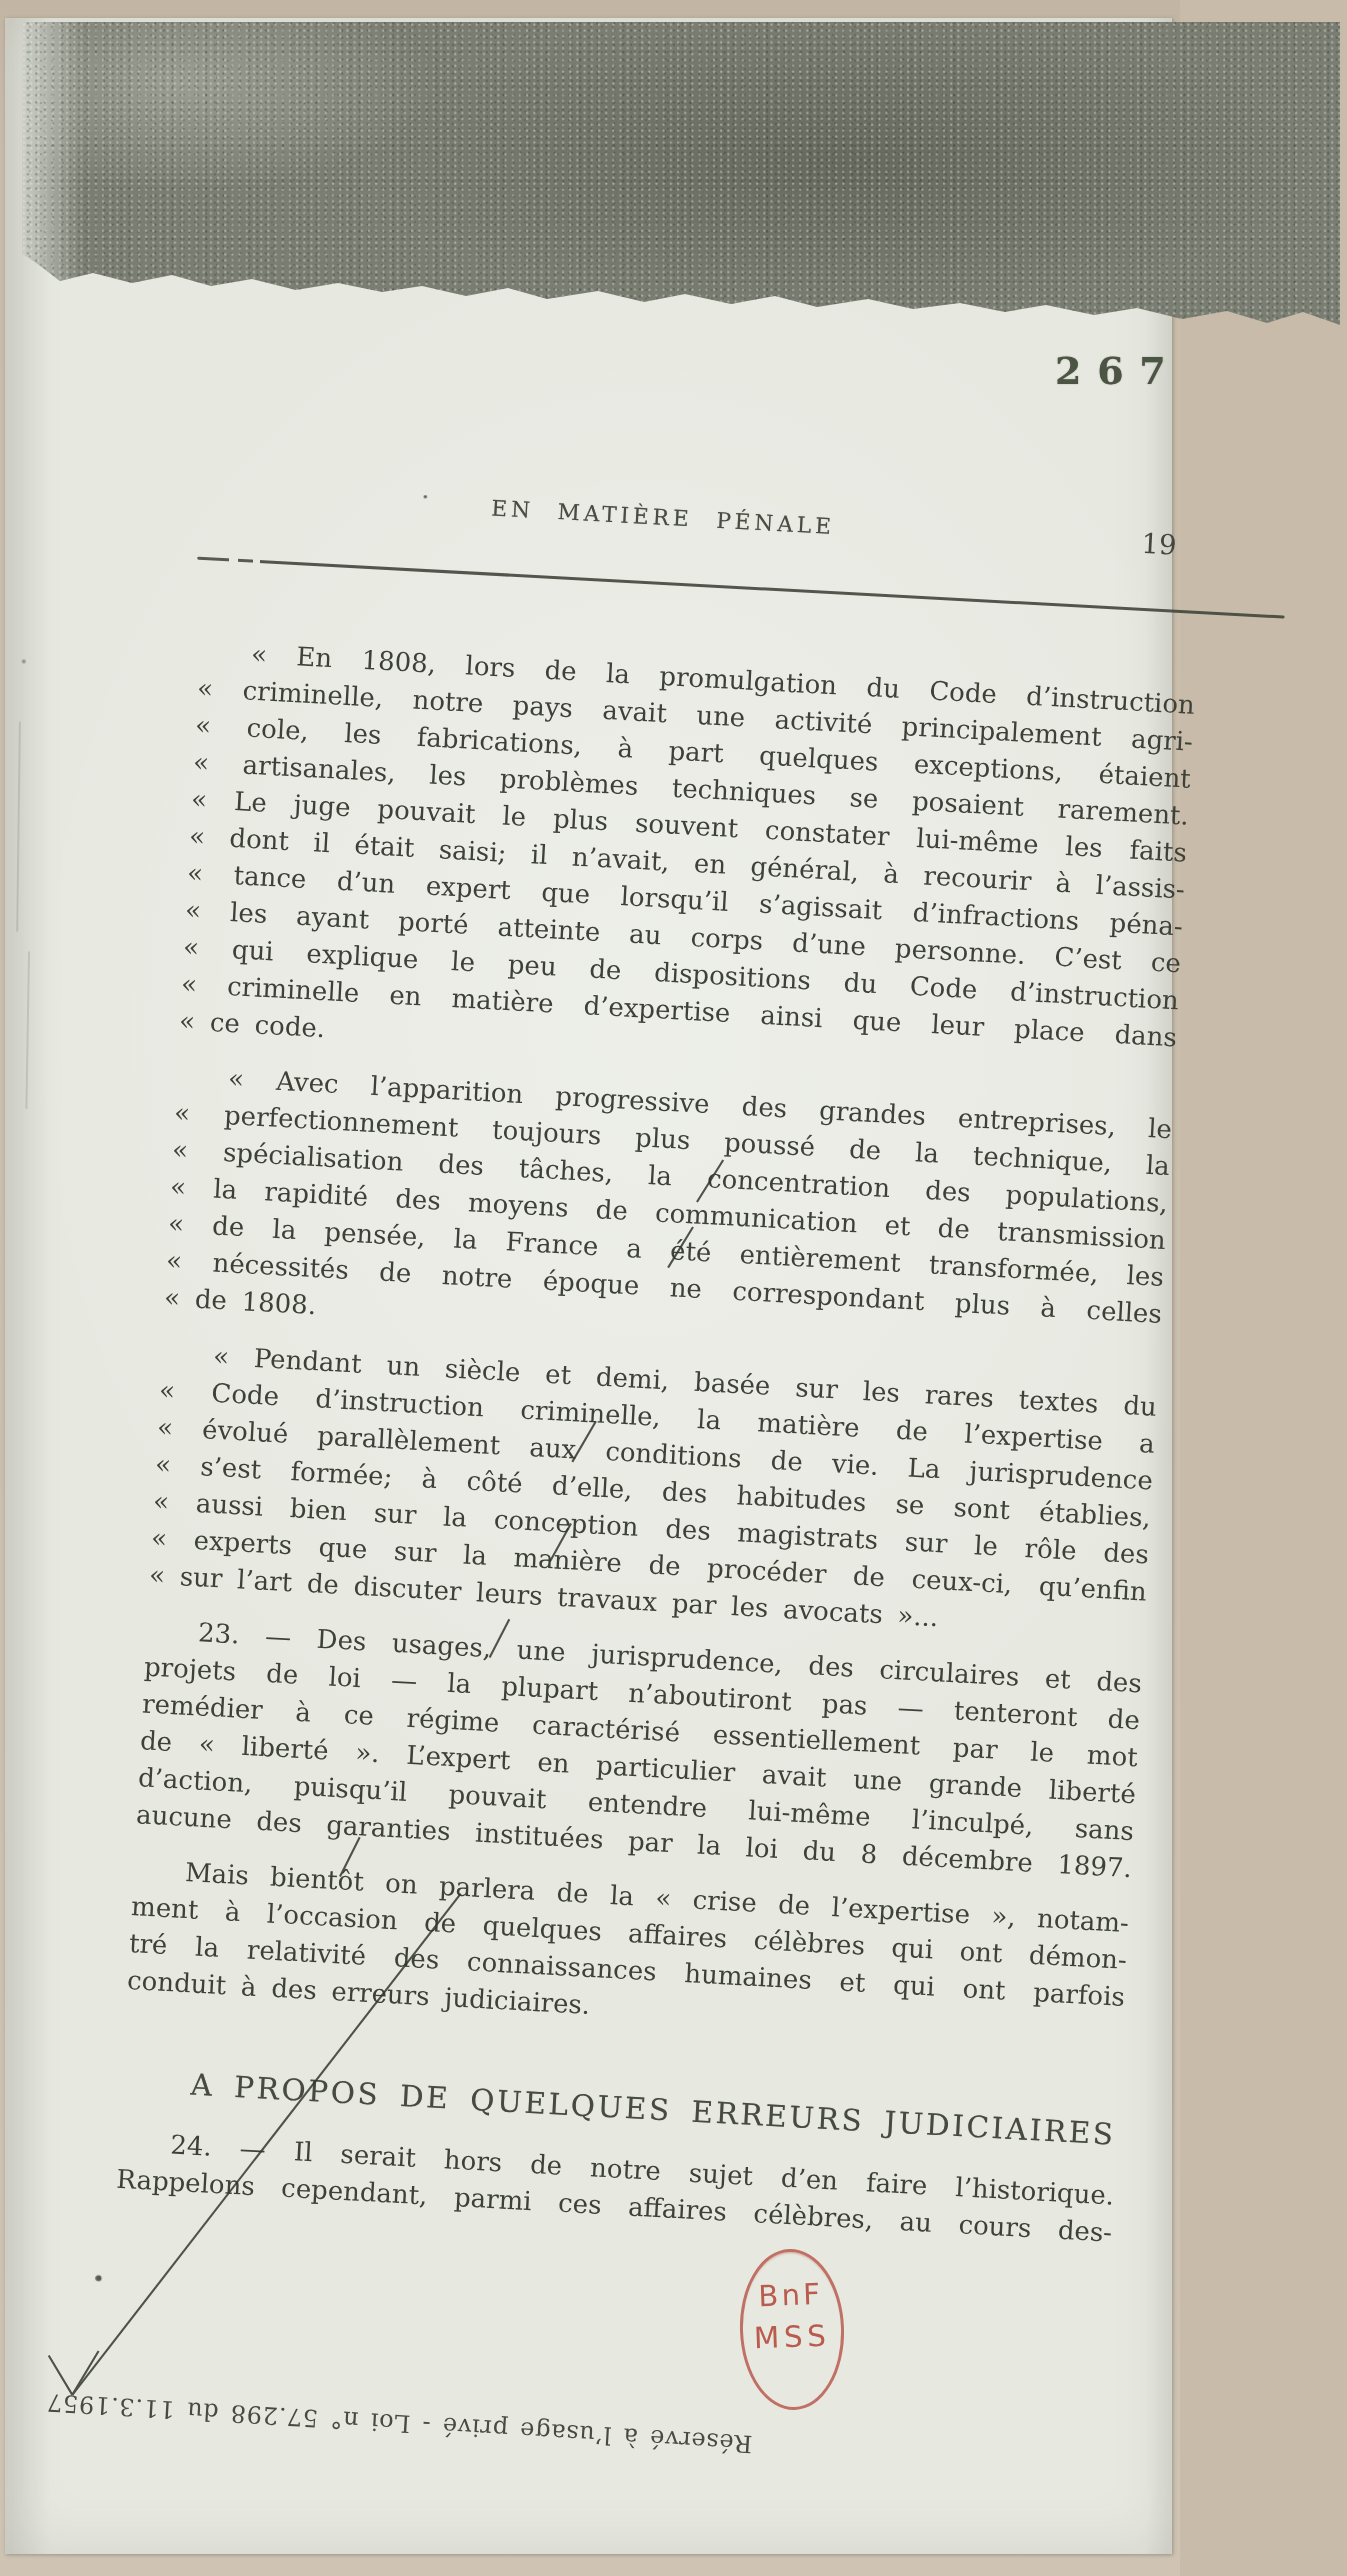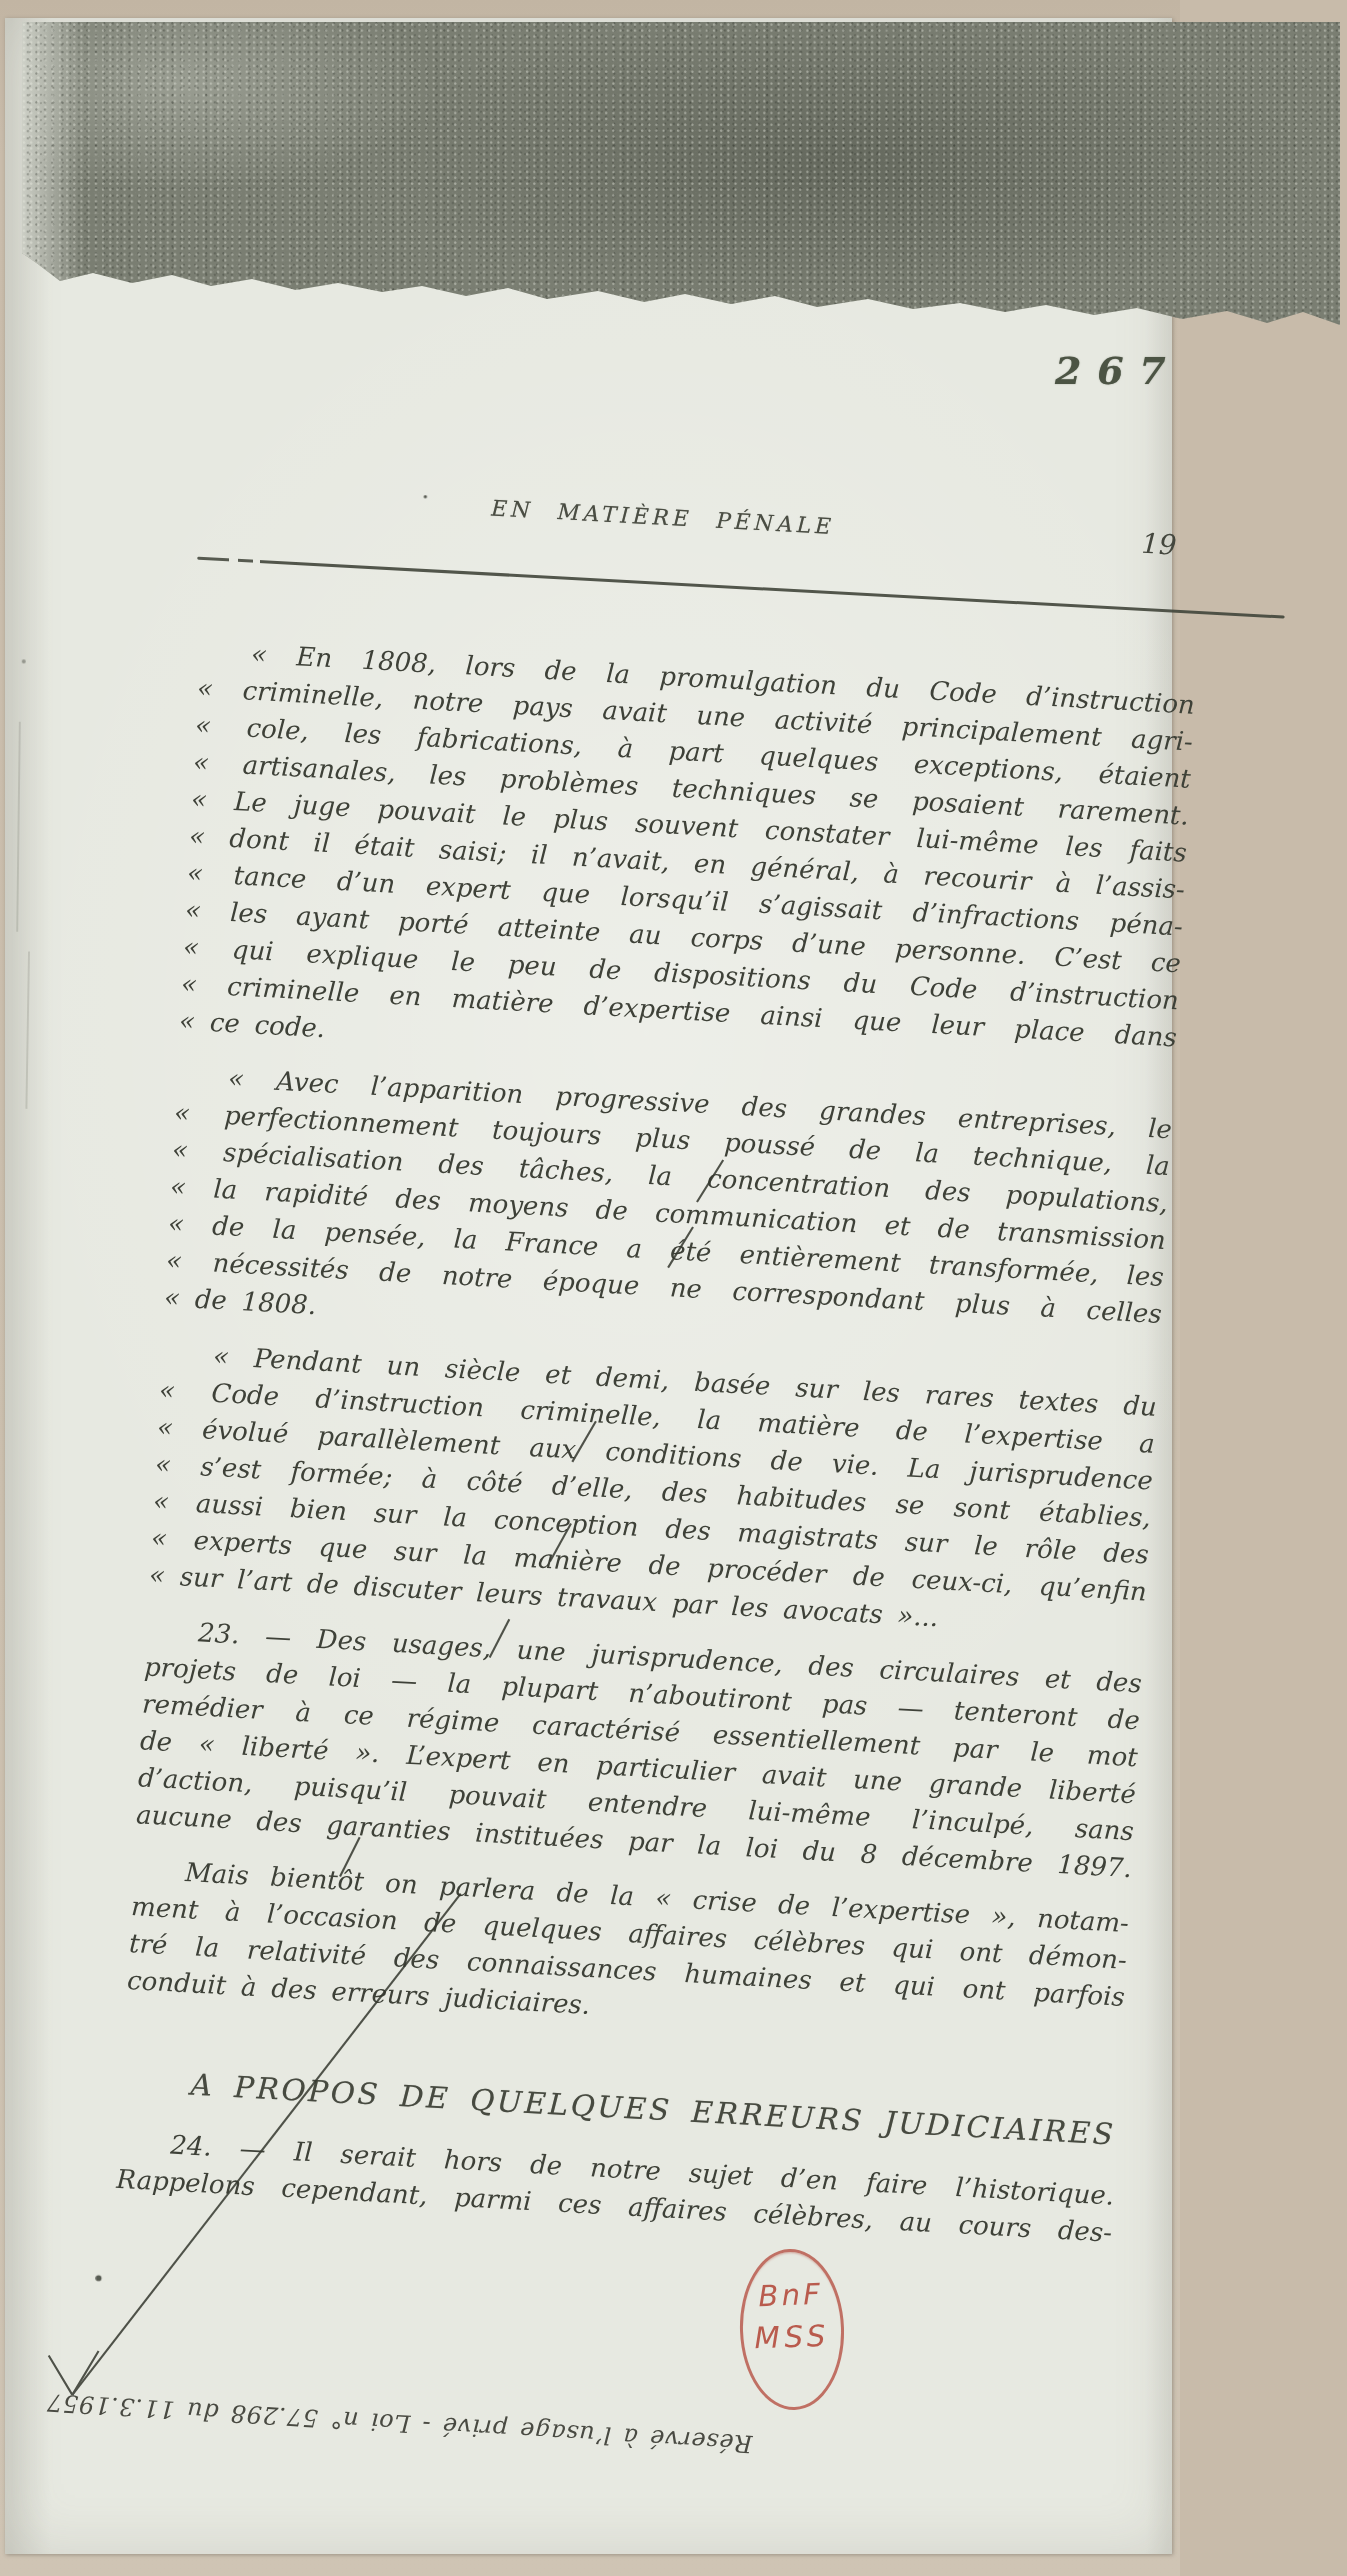--- a/index.html
+++ b/index.html
@@ -1,21 +1,21 @@
 <!DOCTYPE html>
 <html style="font-size:10.5px"><head>
 <meta charset="utf-8">
 <style>
   html,body{margin:0;padding:0;}
   body{
     width:1348px;height:2576px;position:relative;overflow:hidden;
     background:#c8bbaa;
     font-family:"DejaVu Serif","Liberation Serif",serif;
   }
-  #canvas{position:absolute;inset:0;width:1180px;height:2576px;font-style:italic;}
+  #canvas{position:absolute;inset:0;width:1180px;height:2576px;}
   
   .mat{position:absolute;inset:0;background:
     linear-gradient(180deg,#c2b5a3 0,#c9bcab 6%,#cbbfae 60%,#cfc4b4 100%);}
   .paper{
     position:absolute;left:5.2px;top:18.4px;right:7.9px;bottom:22px;
     background:
       radial-gradient(ellipse 919px 1181px at 55% 40%, rgba(255,255,255,.25), transparent 70%),
       linear-gradient(90deg, rgba(140,138,125,.18) 0 6.6px, rgba(140,138,125,0) 46px),
       linear-gradient(270deg, rgba(140,138,125,.12) 0 3.9px, rgba(140,138,125,0) 26px),
       #e7e9e1;

